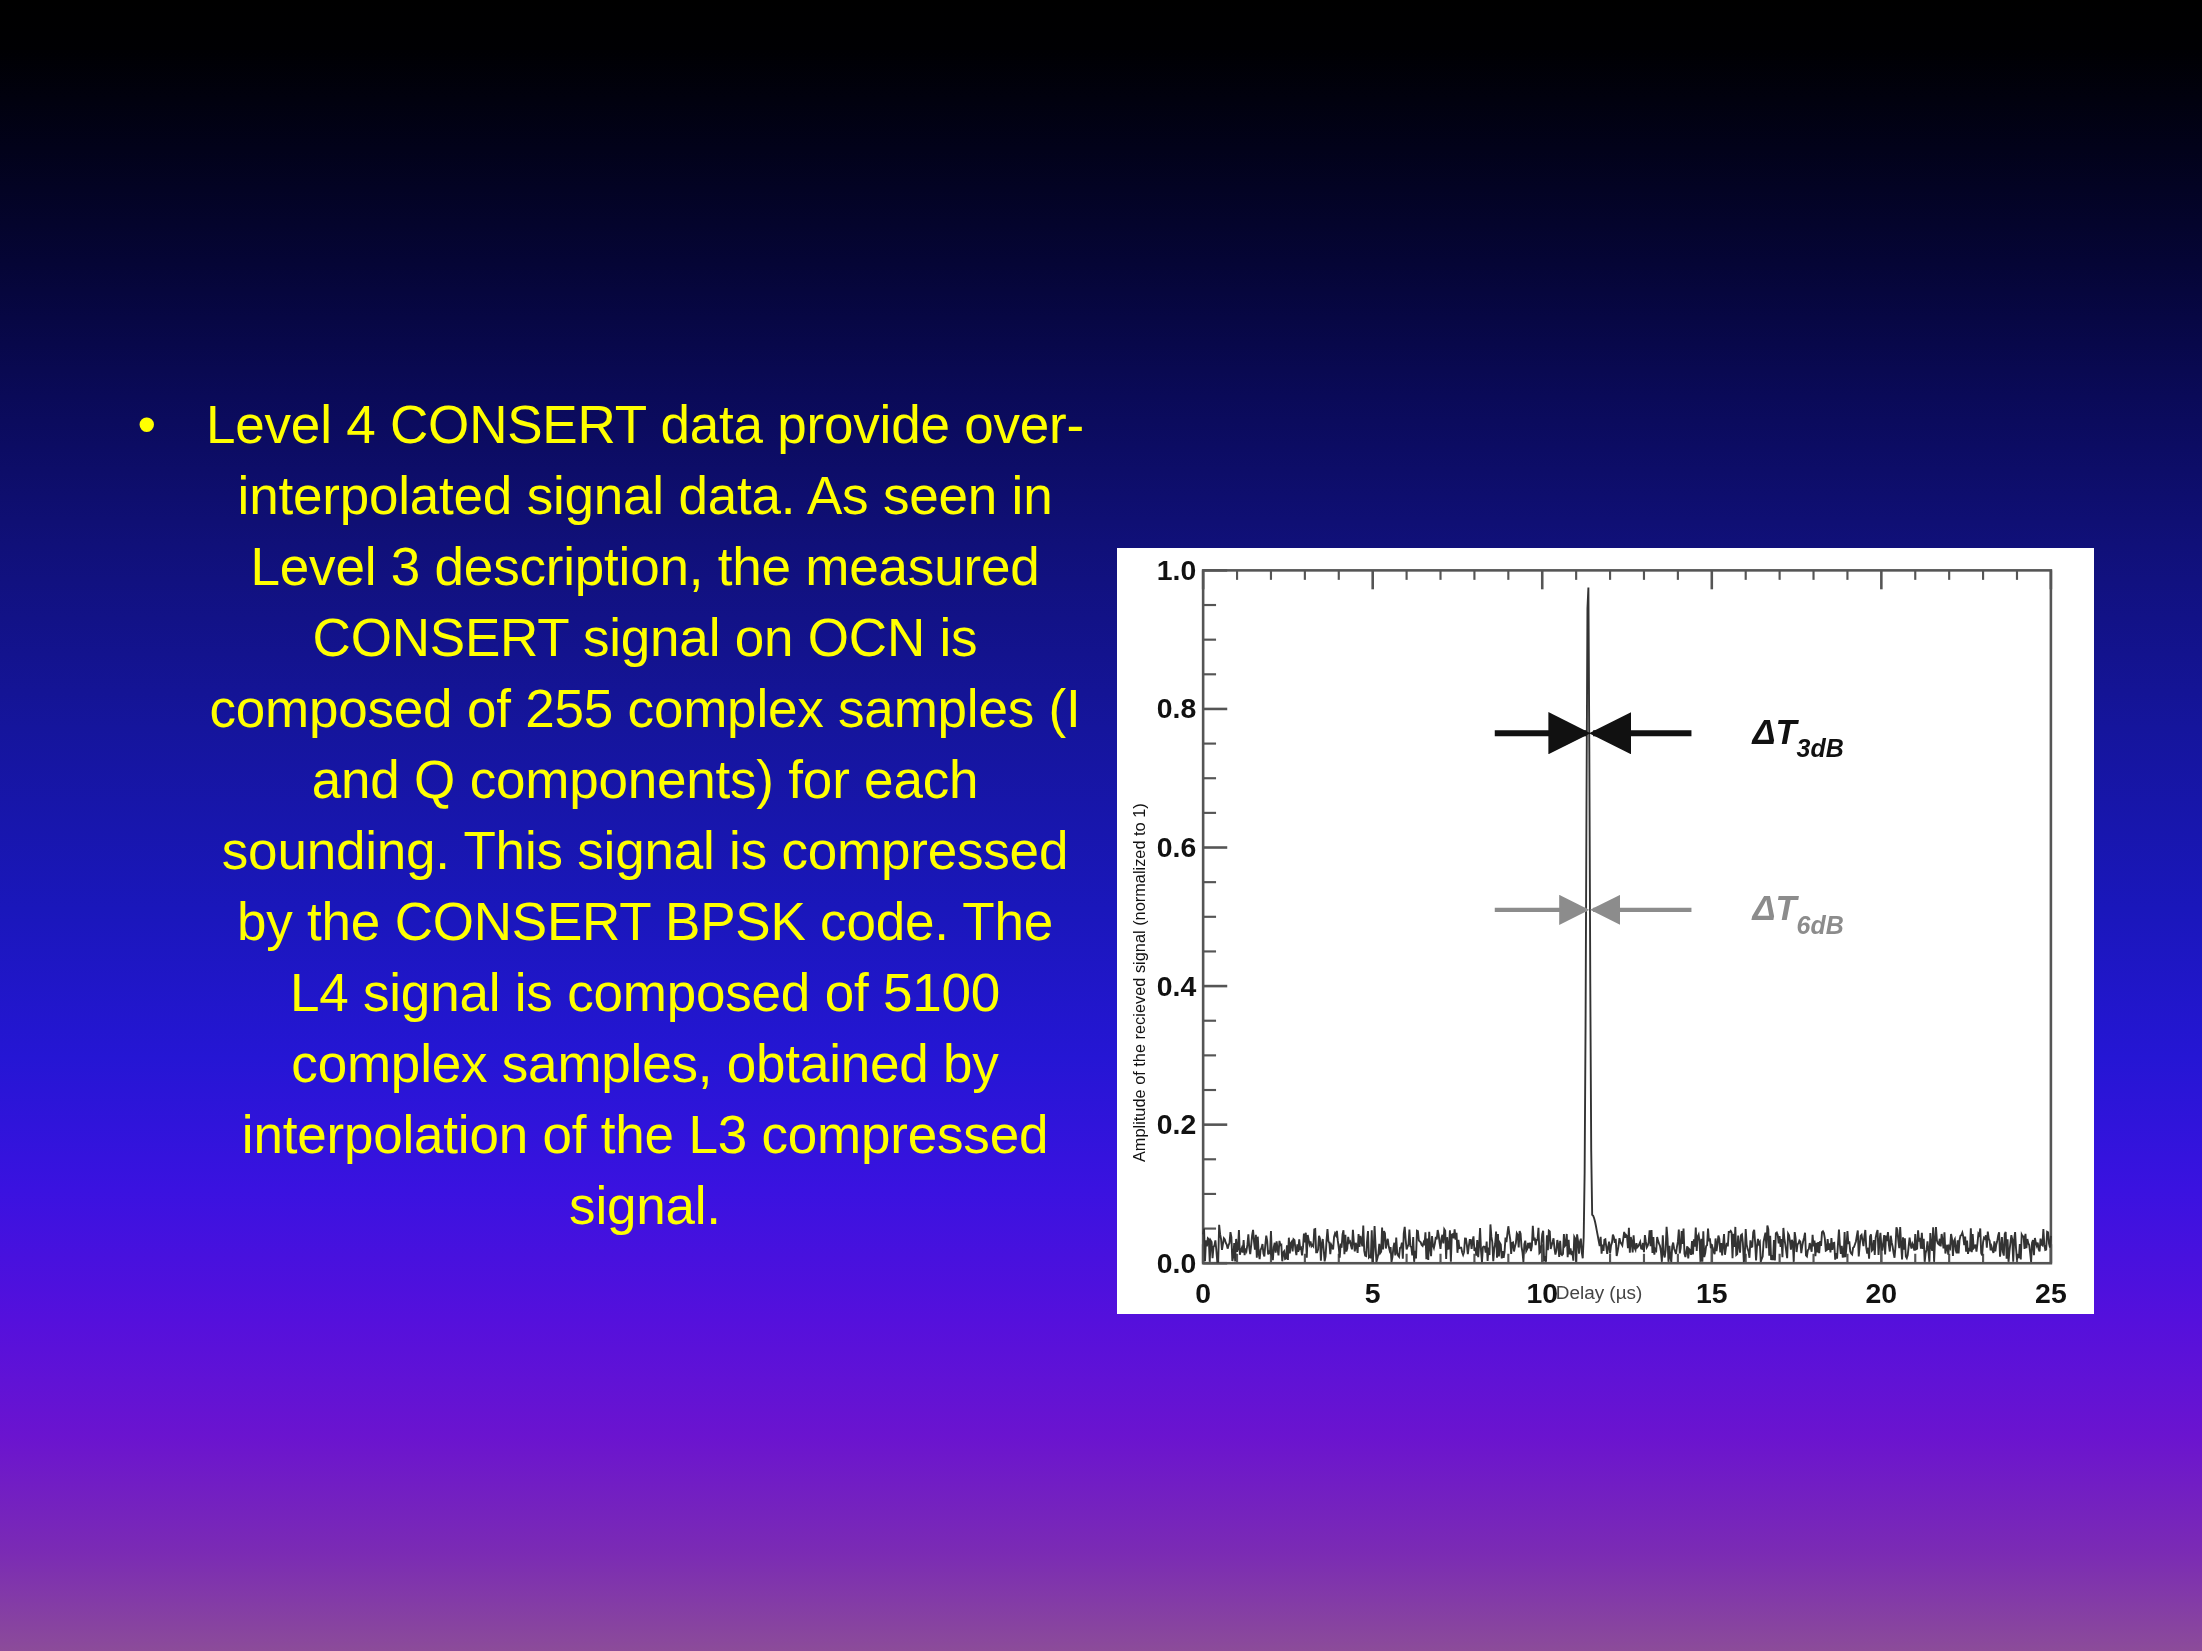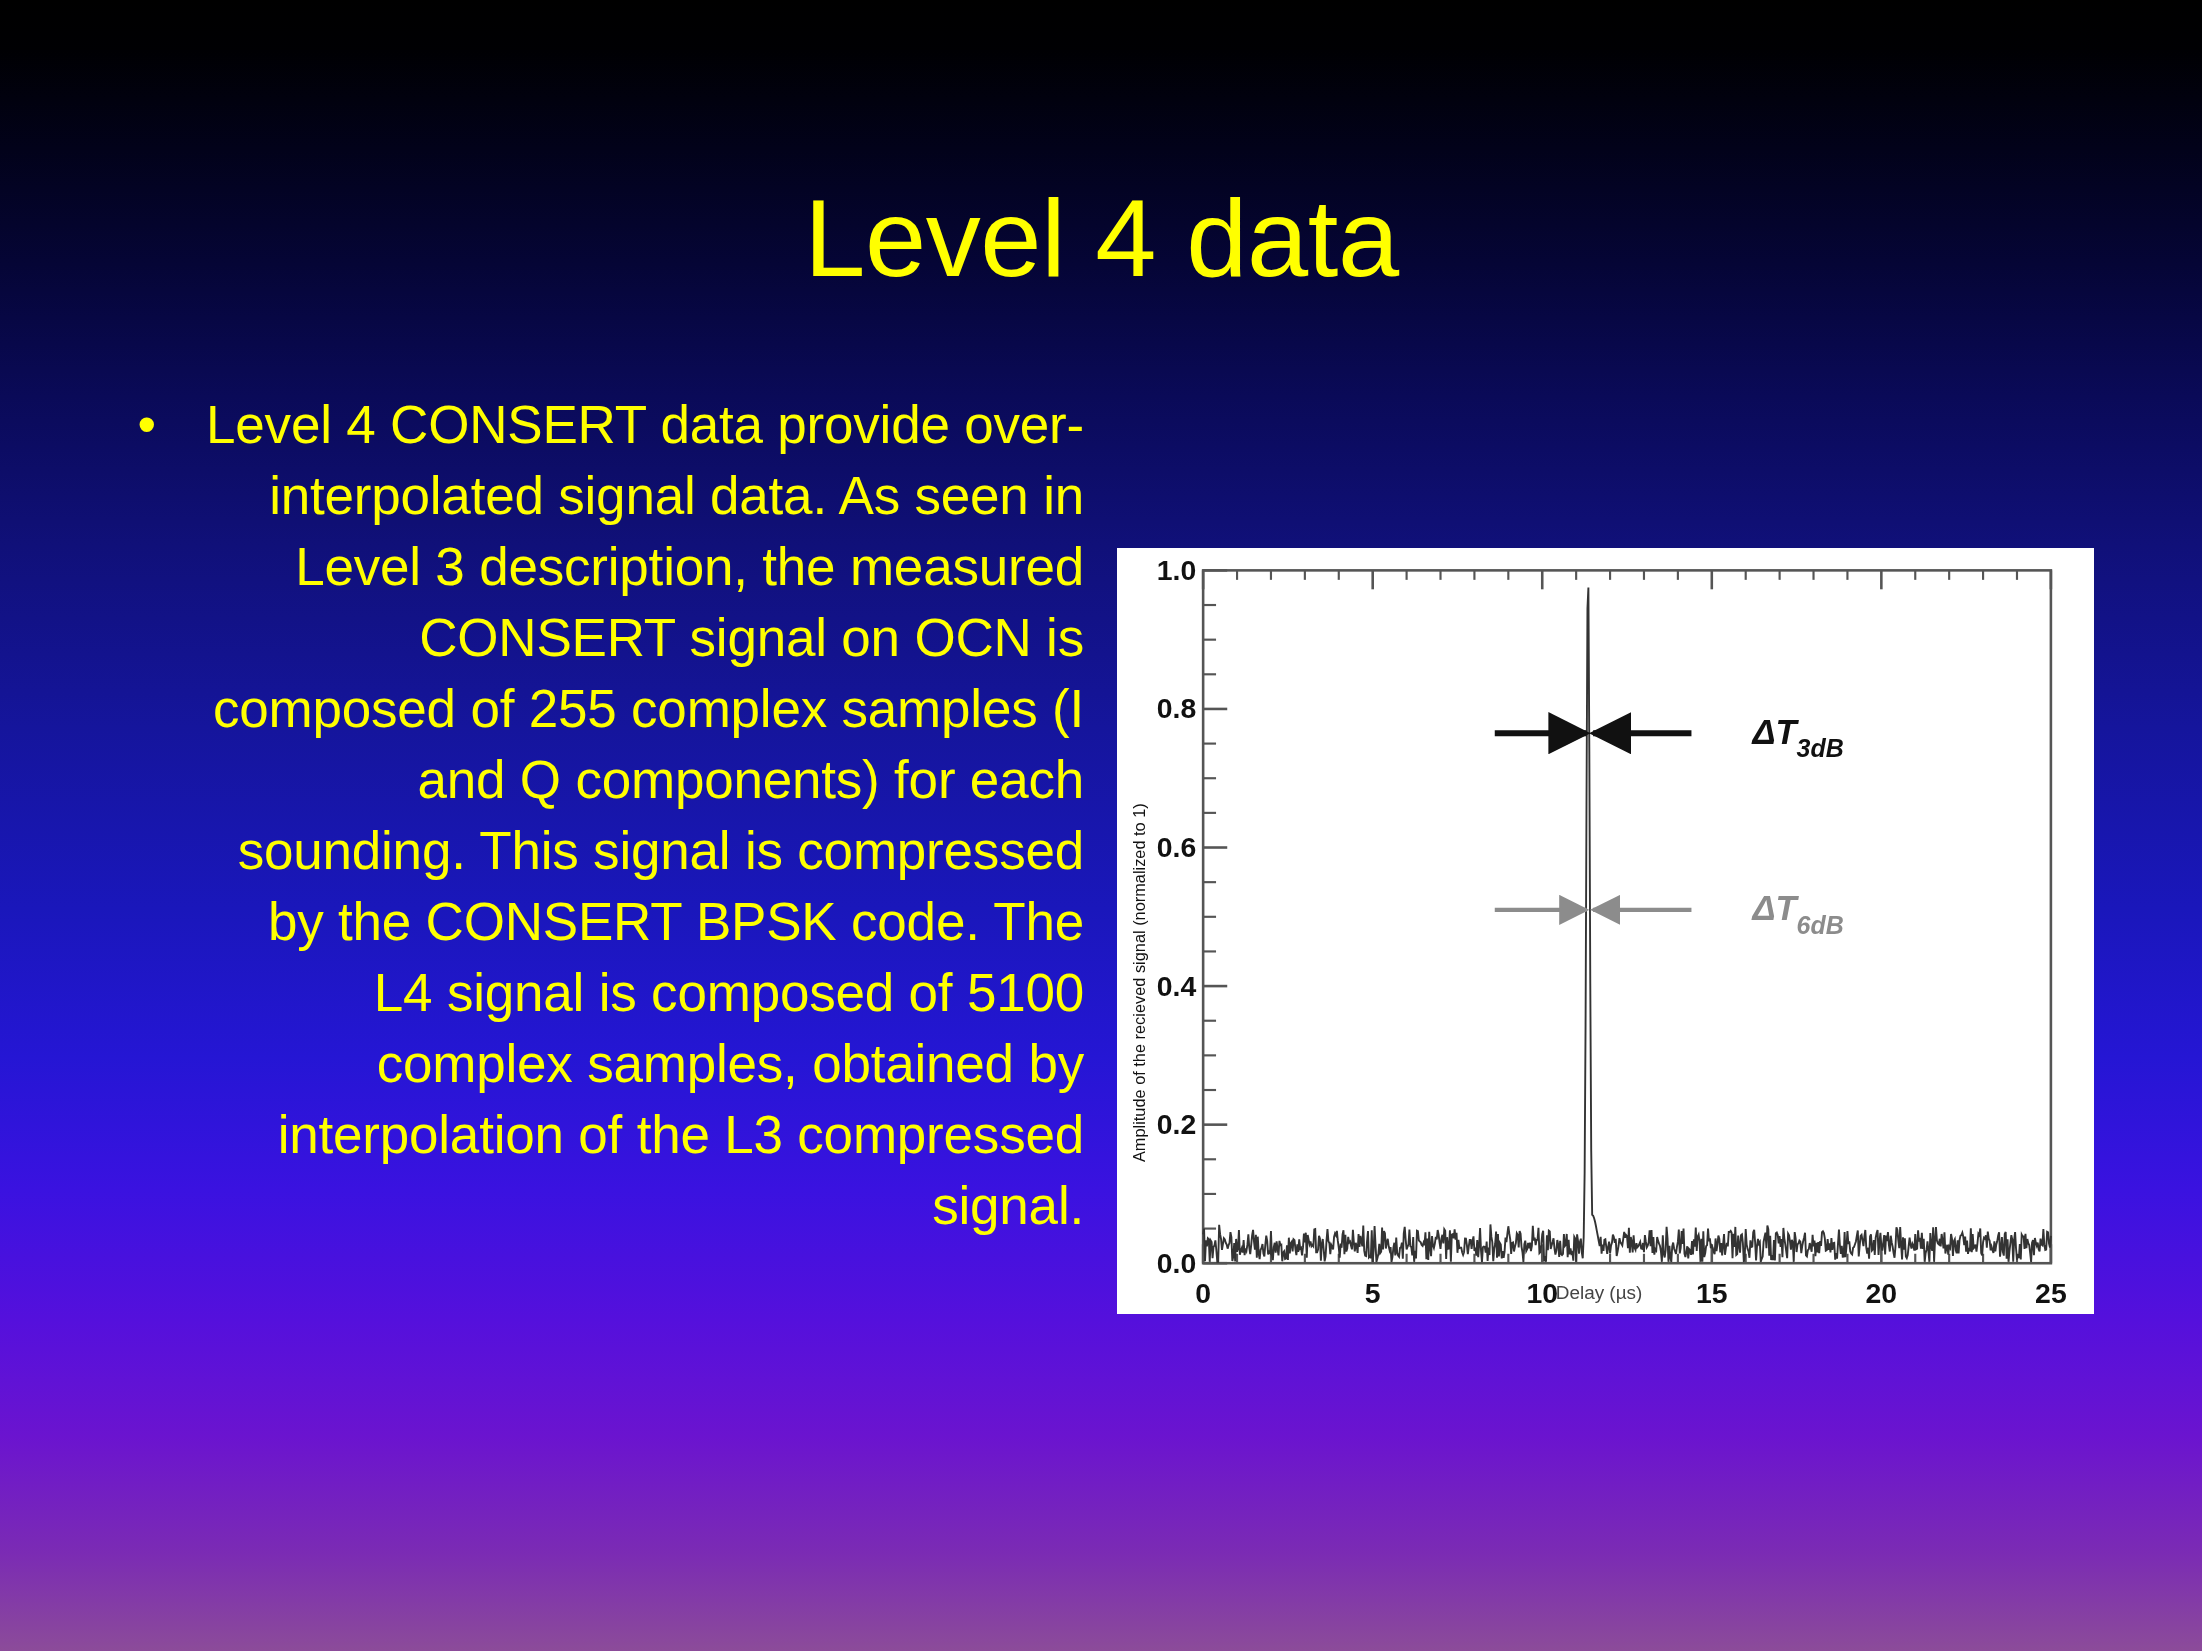--- a/index.html
+++ b/index.html
@@ -74,21 +74,21 @@
     text-align: left;
     padding-left: 8.6px;
     box-sizing: border-box;
   }
   .bullet-text {
     flex: 1 1 auto;
     color: #ffff00;
     font-size: 53px;
     line-height: 71px;
     font-weight: 400;
-    text-align: right;
+    text-align: center;
     letter-spacing: -0.2px;
   }
 
   
   #figure {
     position: absolute;
     left: 1117px;
     top: 548px;
     width: 977px;
     height: 766px;
@@ -98,21 +98,20 @@
     display: block;
     width: 977px;
     height: 766px;
   }
 </style>
 </head>
 <body>
 
 <div id="slide">
 
-  <h1 id="title">Level 4 data</h1>
 
   <div id="body-block">
     <div class="bullet-row">
       <span class="bullet-dot">•</span>
       <span class="bullet-text">Level 4 CONSERT data provide over-interpolated signal data. As seen in Level 3 description, the measured CONSERT signal on OCN is composed of 255 complex samples (I and Q components) for each sounding. This signal is compressed by the CONSERT BPSK code. The L4 signal is composed of 5100 complex samples, obtained by interpolation of the L3 compressed signal.</span>
     </div>
   </div>
 
   <div id="figure">
     <svg viewBox="0 0 1135 890" xmlns="http://www.w3.org/2000/svg">

